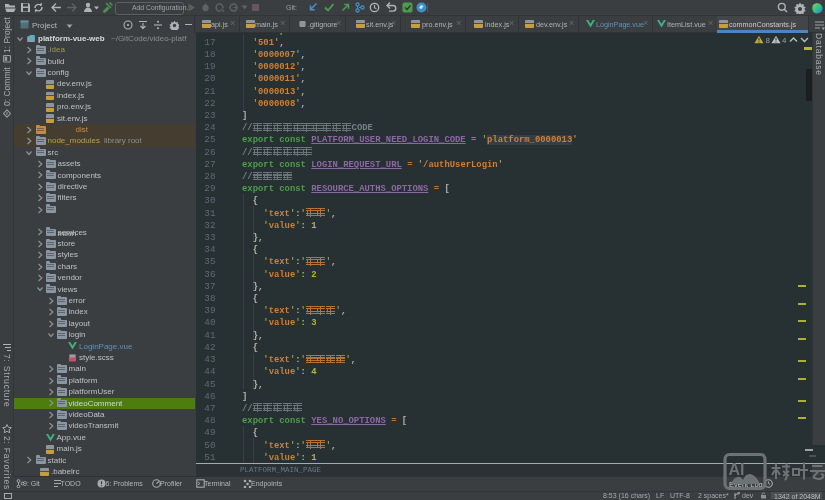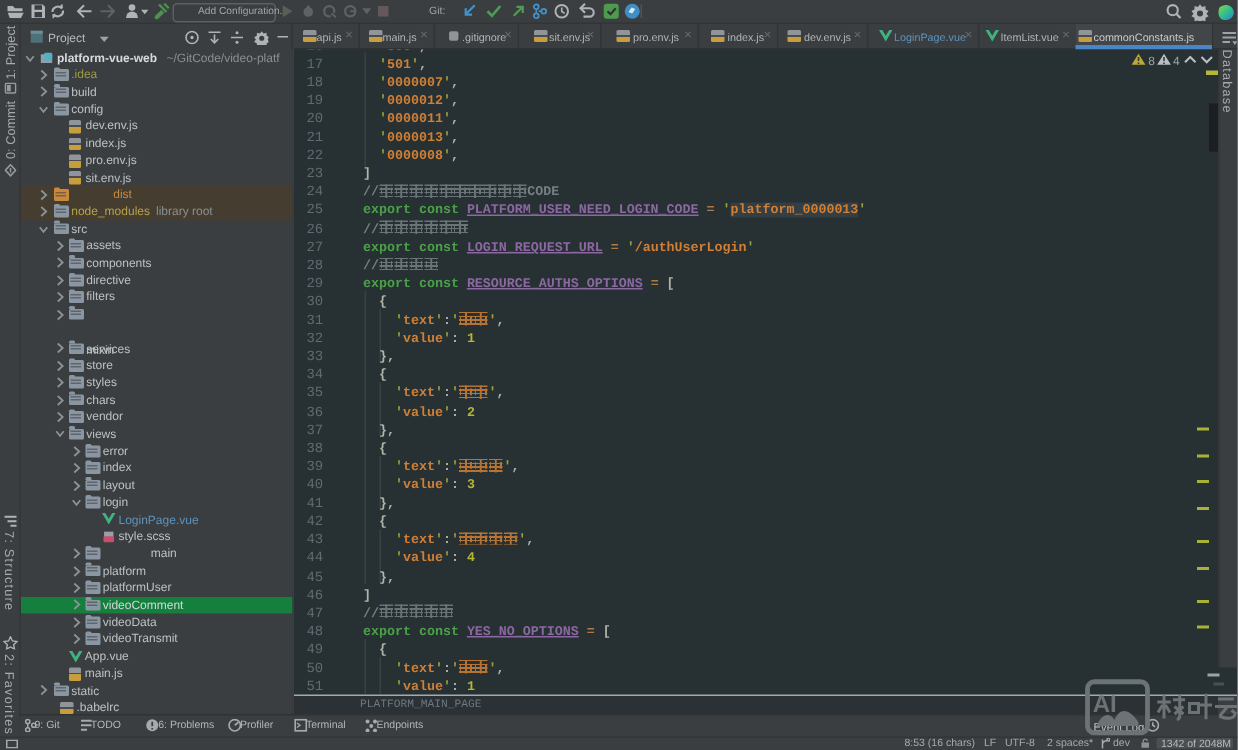--- a/index.html
+++ b/index.html
@@ -380,37 +380,37 @@
           <rect x="1" y="0.5" width="7" height="5" fill="#9aa0a5"></rect>
           <rect x="0.5" y="4" width="8" height="4.5" rx="1" fill="#c4506a"></rect>
         </svg>
         <span class="tlbl" style="left:65px;">style.scss</span>
       </div>
 <div class="trow" style="left:0;top:330.7px;">
         <svg class="arr" style="left:33px" width="8" height="10" viewBox="0 0 8 10">
           <path d="M2.5 2 L5.8 5 L2.5 8" stroke="#8e9295" stroke-width="1.2" fill="none"></path>
         </svg>
         <i class="fold" style="left:42.5px"></i>
-        <span class="tlbl" style="left:54.5px;margin-left:32px;">main</span>
+        <span class="tlbl" style="left:54.5px;">main</span>
       </div>
 <div class="trow" style="left:0;top:342.1px;">
         <svg class="arr" style="left:33px" width="8" height="10" viewBox="0 0 8 10">
           <path d="M2.5 2 L5.8 5 L2.5 8" stroke="#8e9295" stroke-width="1.2" fill="none"></path>
         </svg>
         <i class="fold" style="left:42.5px"></i>
         <span class="tlbl" style="left:54.5px;">platform</span>
       </div>
 <div class="trow" style="left:0;top:353.5px;">
         <svg class="arr" style="left:33px" width="8" height="10" viewBox="0 0 8 10">
           <path d="M2.5 2 L5.8 5 L2.5 8" stroke="#8e9295" stroke-width="1.2" fill="none"></path>
         </svg>
         <i class="fold" style="left:42.5px"></i>
         <span class="tlbl" style="left:54.5px;">platformUser</span>
       </div>
-<div class="trow" style="left:0;top:364.9px;background:#15803d;">
+<div class="trow" style="left:0;top:364.9px;background:#4d7c0f;">
         <svg class="arr" style="left:33px" width="8" height="10" viewBox="0 0 8 10">
           <path d="M2.5 2 L5.8 5 L2.5 8" stroke="#8e9295" stroke-width="1.2" fill="none"></path>
         </svg>
         <i class="fold" style="left:42.5px"></i>
         <span class="tlbl" style="left:54.5px;color:#d3d7da;">videoComment</span>
       </div>
 <div class="trow" style="left:0;top:376.3px;">
         <svg class="arr" style="left:33px" width="8" height="10" viewBox="0 0 8 10">
           <path d="M2.5 2 L5.8 5 L2.5 8" stroke="#8e9295" stroke-width="1.2" fill="none"></path>
         </svg>

